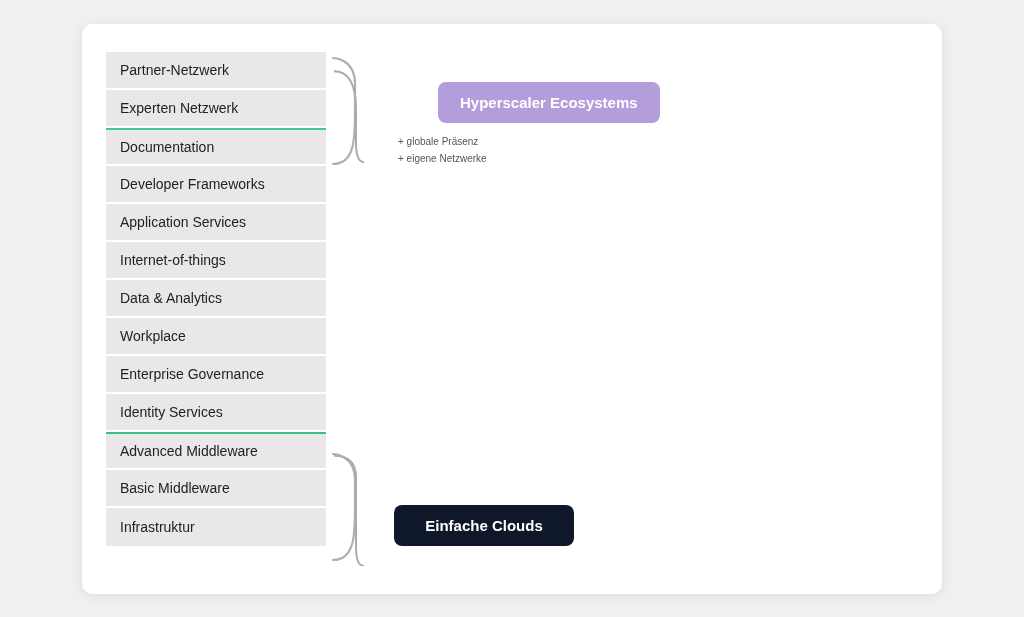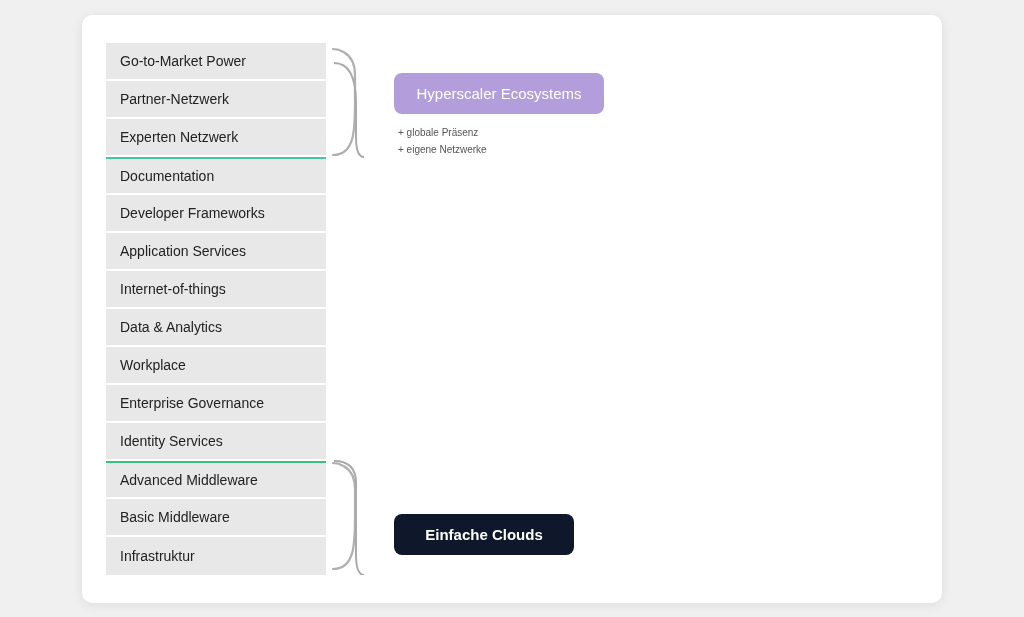--- a/index.html
+++ b/index.html
@@ -106,25 +106,26 @@
     .right-bottom {
       display: flex;
       align-items: flex-end;
       flex: 0 0 auto;
       padding-bottom: 10px;
     }
     .hyperscaler-badge {
       background: #b39ddb;
       border-radius: 8px;
       color: #fff;
-      font-weight: 400;
+      font-weight: 700;
       font-size: 15px;
       padding: 12px 22px;
       text-align: center;
       min-width: 210px;
+      margin-left: 44px;
     }
     .hyperscaler-sub {
       color: #555;
       font-size: 10px;
       line-height: 1.7;
       padding-left: 4px;
     }
     .einfache-badge {
       background: #0f172a;
       border-radius: 8px;
@@ -137,23 +138,20 @@
     }
   </style>
 </head>
 <body>
 
 <div class="outer-card">
 
 
   <div class="middle-col">
     <div class="row-item">
-        <span>Go-to-Market Power</span>
-      </div>
-    <div class="row-item">
         <span>Partner-Netzwerk</span>
       </div>
     <div class="row-item">
         <span>Experten Netzwerk</span>
       </div>
     <div class="row-item" style="border-top:2px solid #43c6a0;">
         <span>Documentation</span>
       </div>
     <div class="row-item">
         <span>Developer Frameworks</span>

